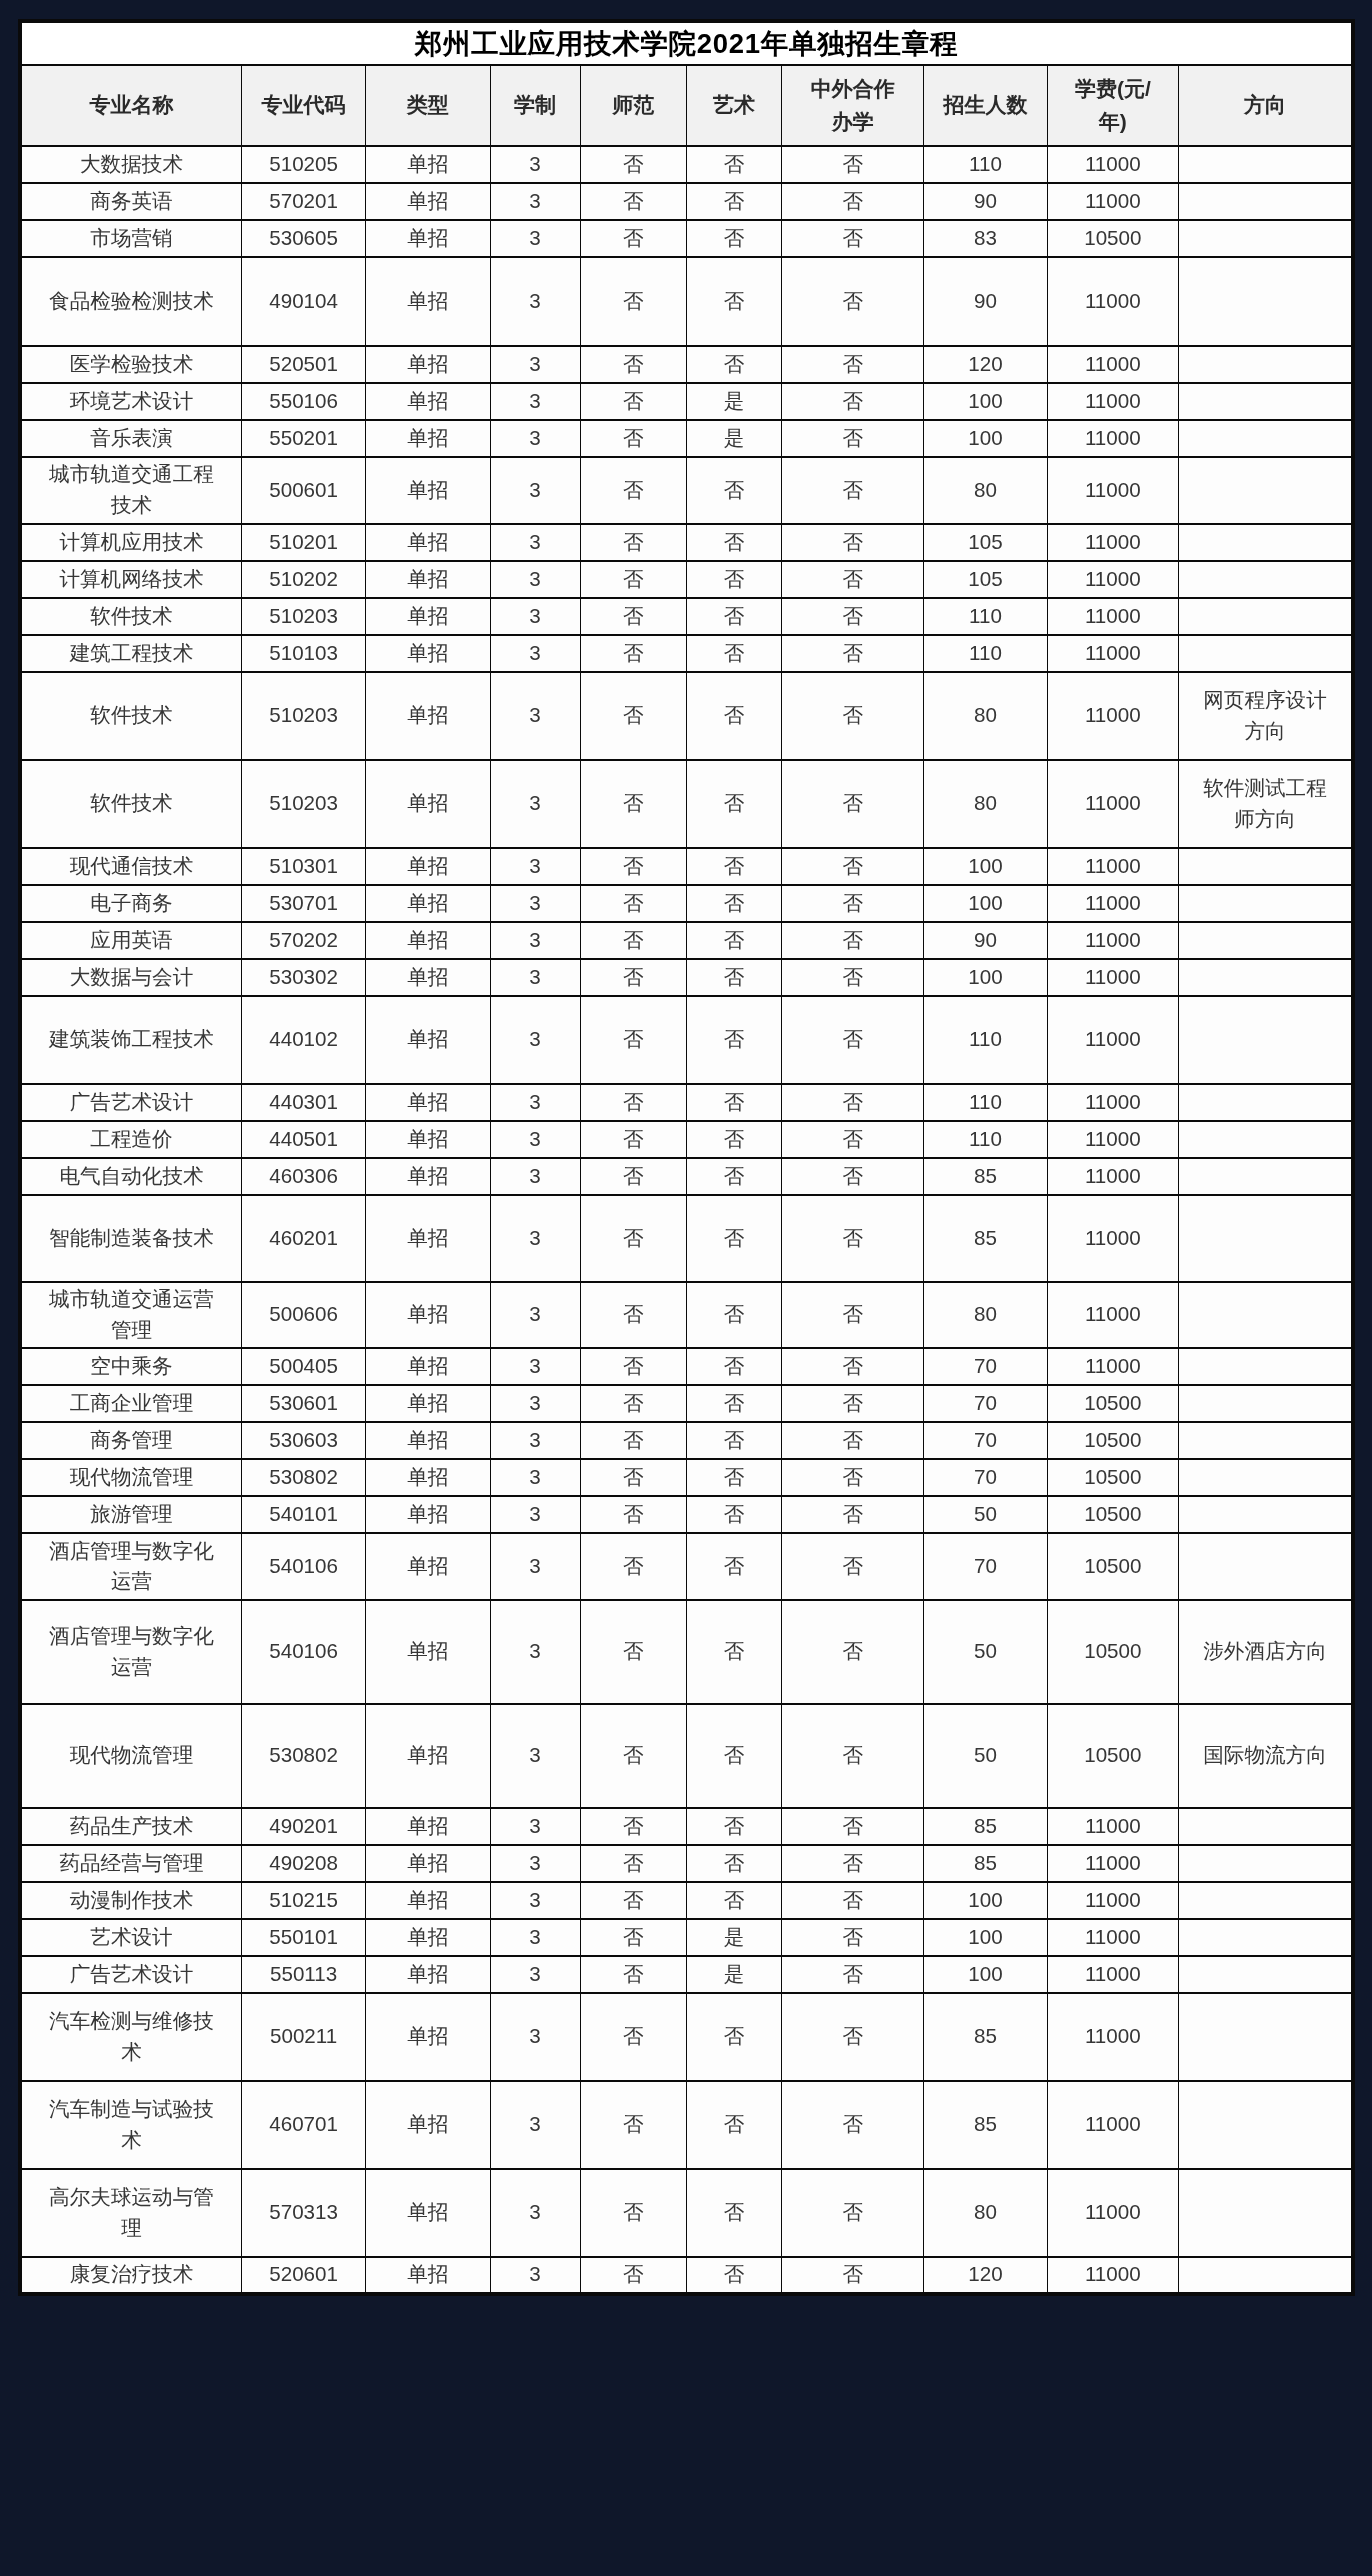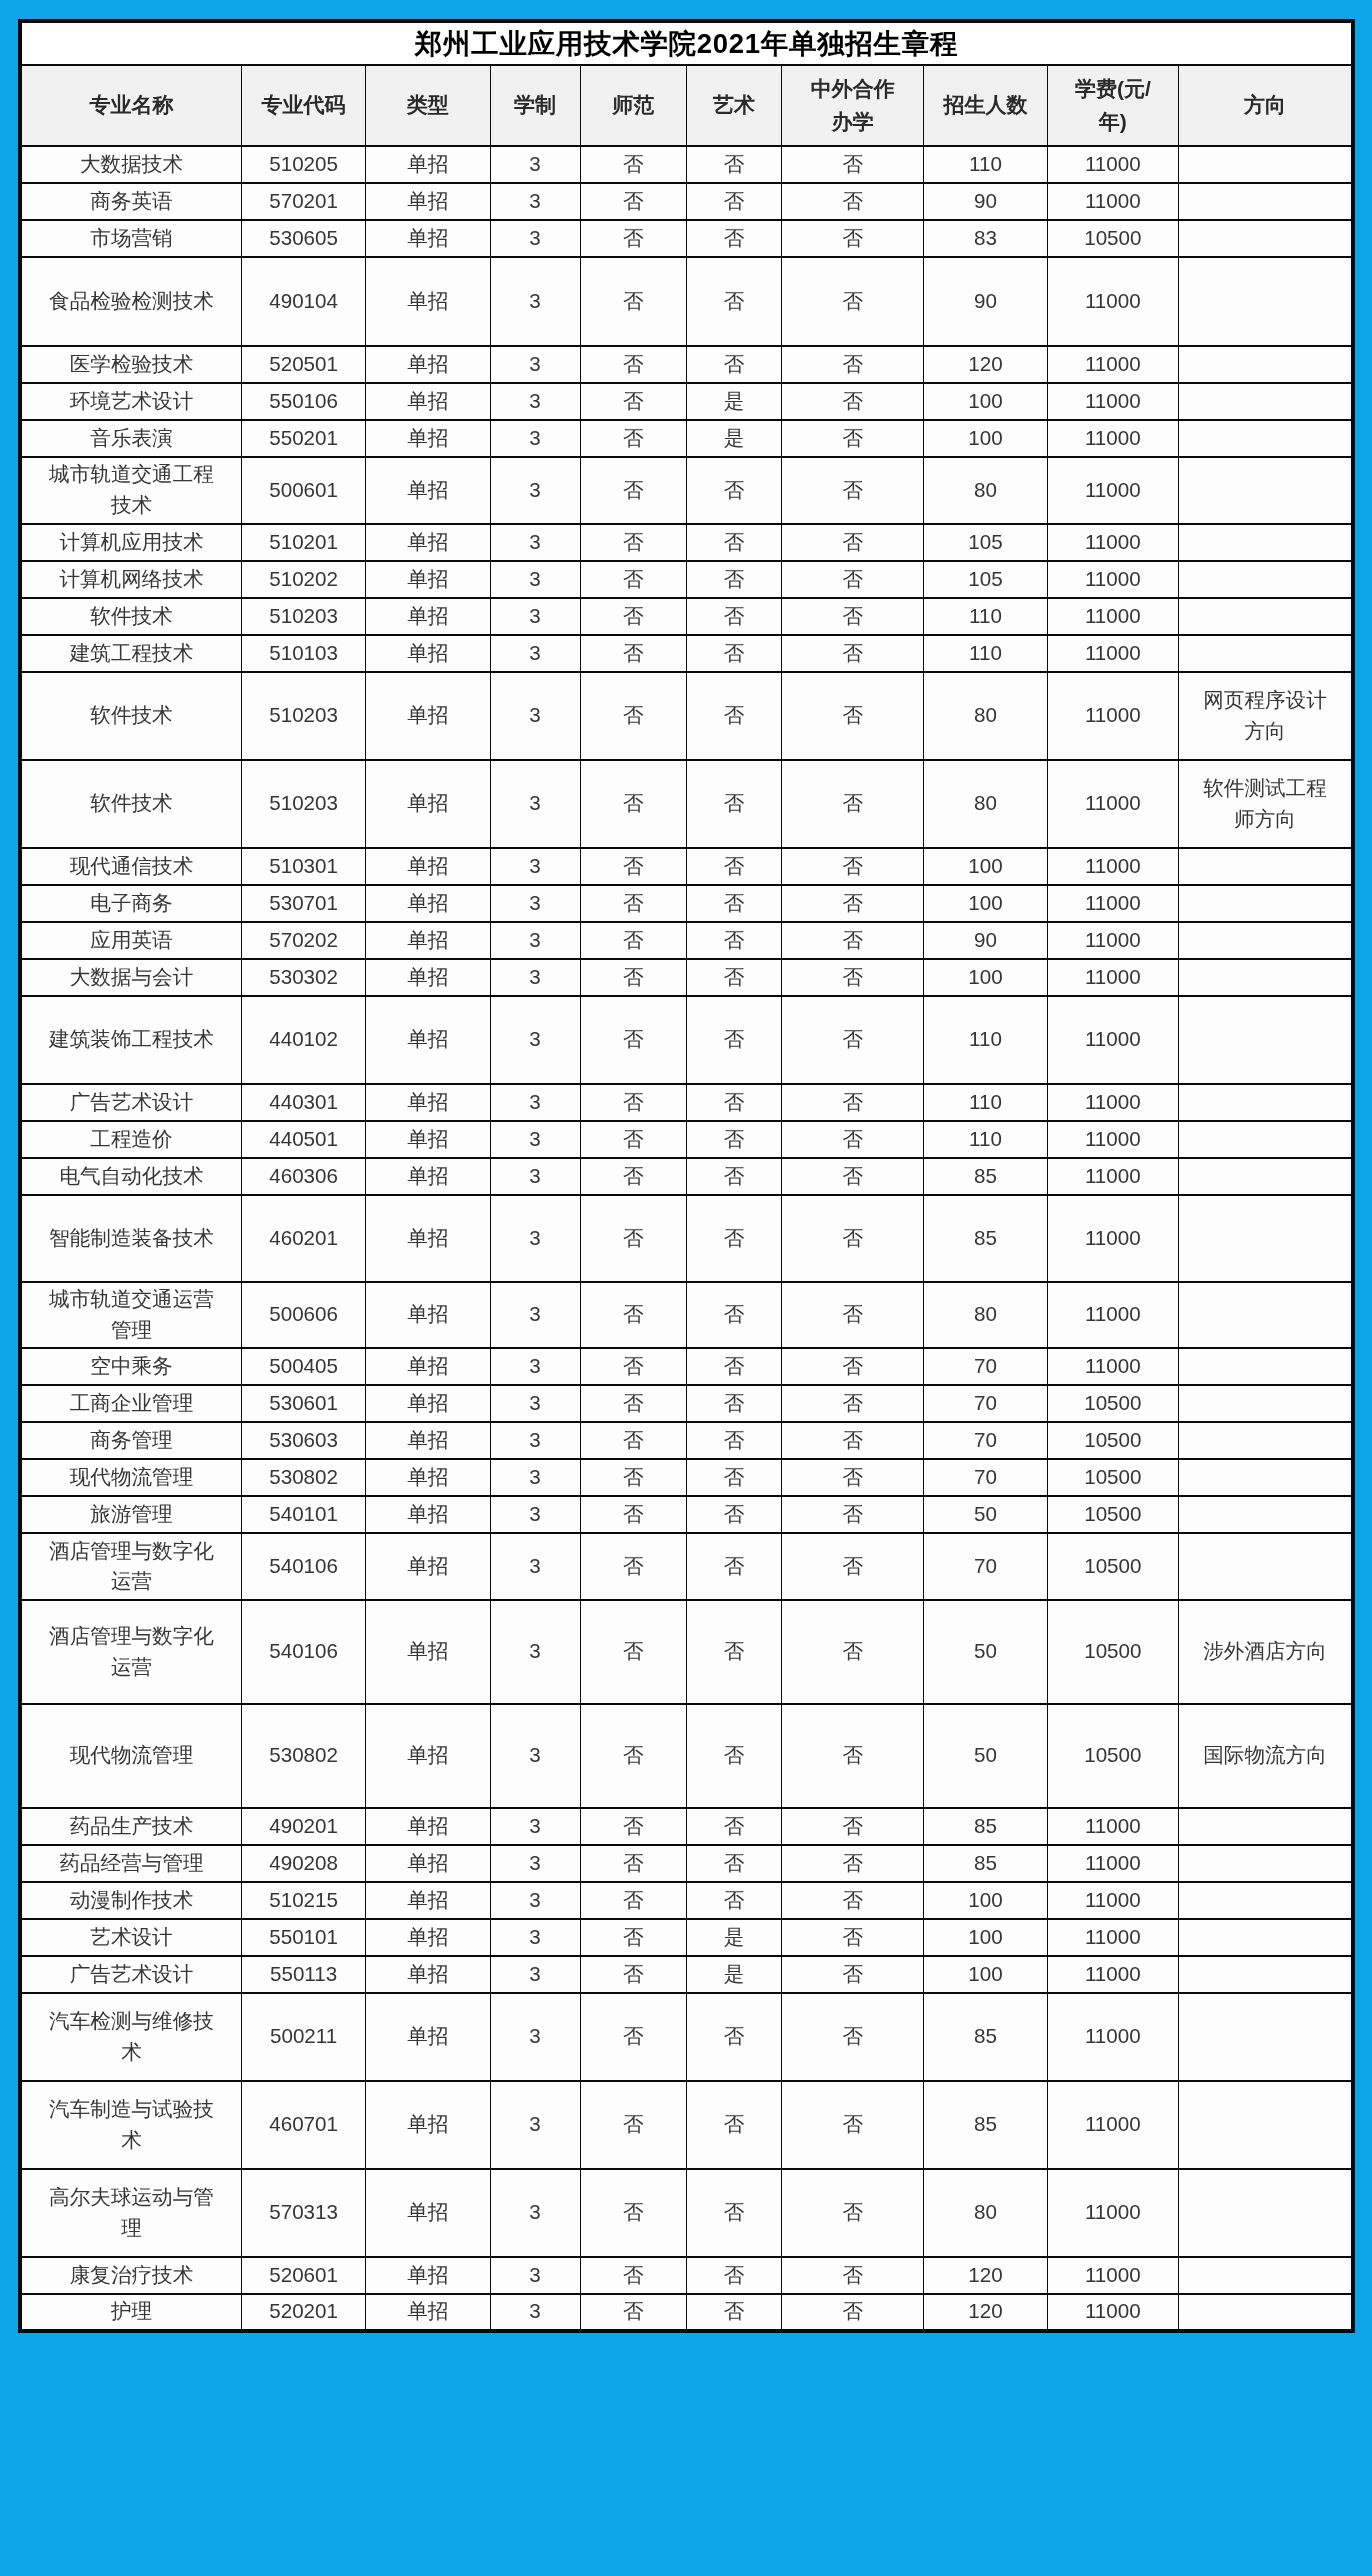--- a/index.html
+++ b/index.html
@@ -5,21 +5,21 @@
   html, body {
     margin: 0;
     padding: 0;
     background: #ffffff;
   }
   .sheet {
     width: 1372px;
     min-height: 2576px;
     box-sizing: border-box;
     padding: 19px 18px 0 18px;
-    background: #0ea5e9;
+    background: #0f172a;
     font-family: "Liberation Sans", "DejaVu Sans", sans-serif;
   }
   table.enroll {
     border-collapse: collapse;
     table-layout: fixed;
     width: 1337px;
     border: 4.1px solid #0a0a0a;
     background: #fdfdfd;
   }
   table.enroll th, table.enroll td {
@@ -589,28 +589,16 @@
           <td>520601</td>
           <td>单招</td>
           <td>3</td>
           <td>否</td>
           <td>否</td>
           <td>否</td>
           <td>120</td>
           <td>11000</td>
           <td></td>
         </tr>
-        <tr style="height: 37px;">
-          <td>护理</td>
-          <td>520201</td>
-          <td>单招</td>
-          <td>3</td>
-          <td>否</td>
-          <td>否</td>
-          <td>否</td>
-          <td>120</td>
-          <td>11000</td>
-          <td></td>
-        </tr>
       </tbody>
   </table>
 </div>
 
 
 </body></html>

